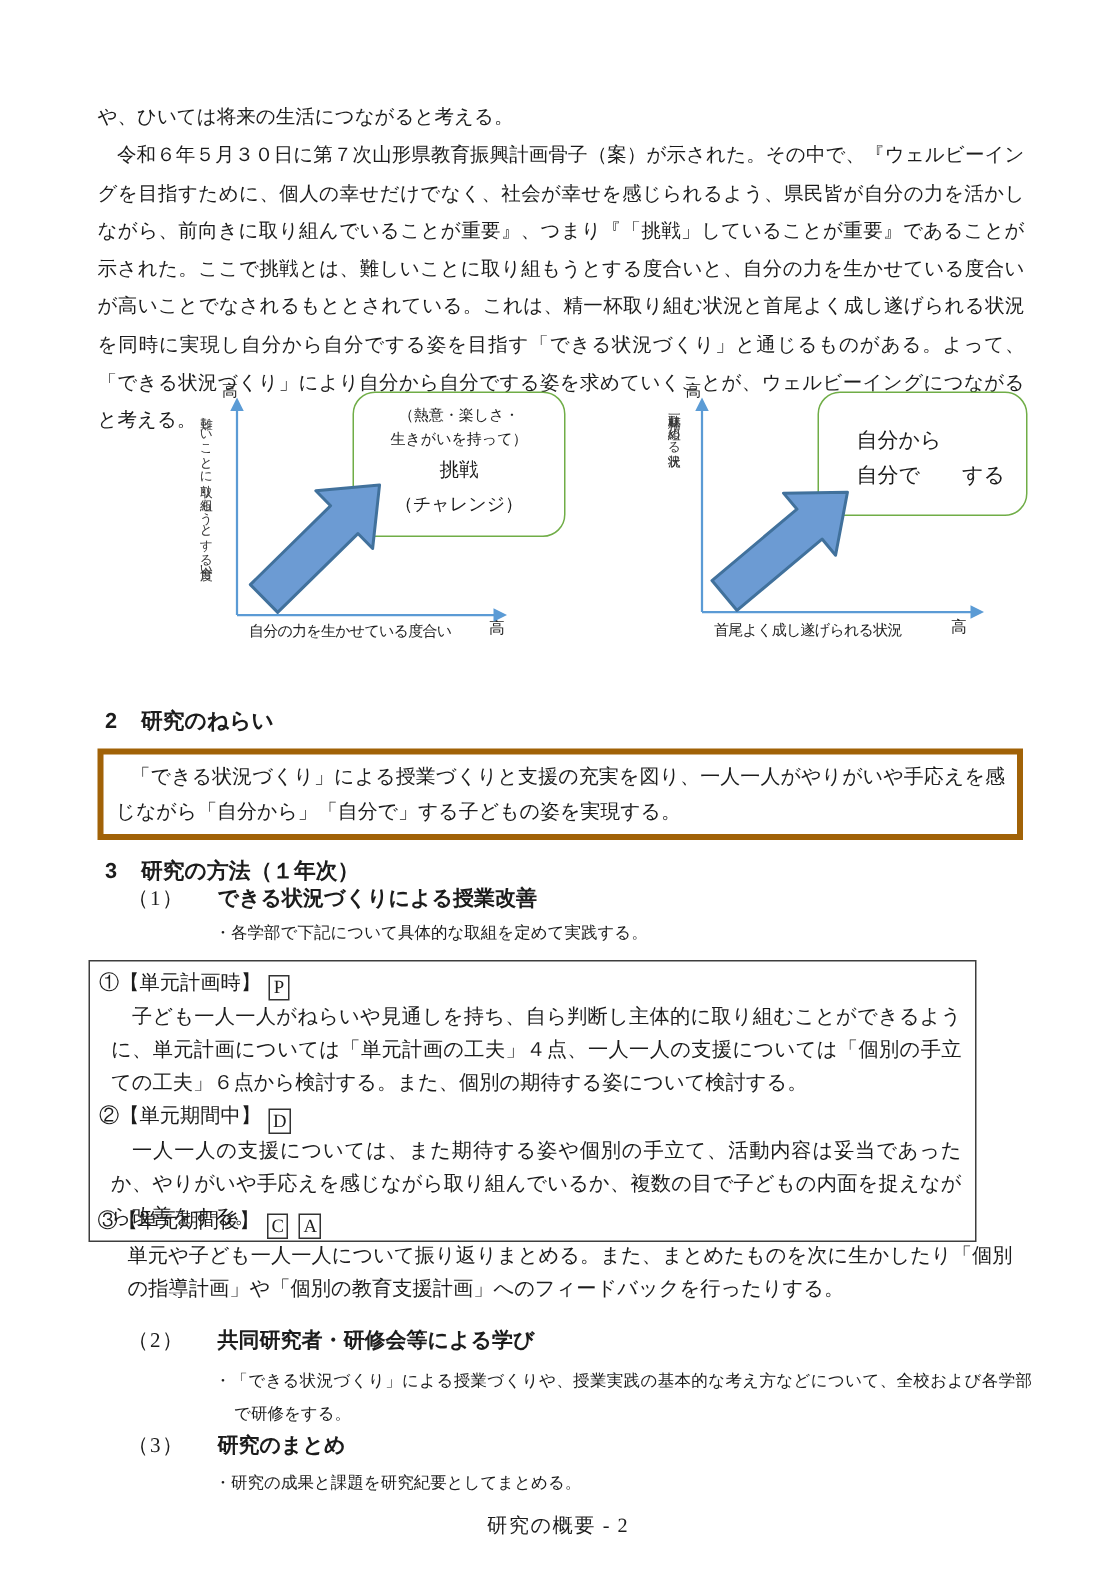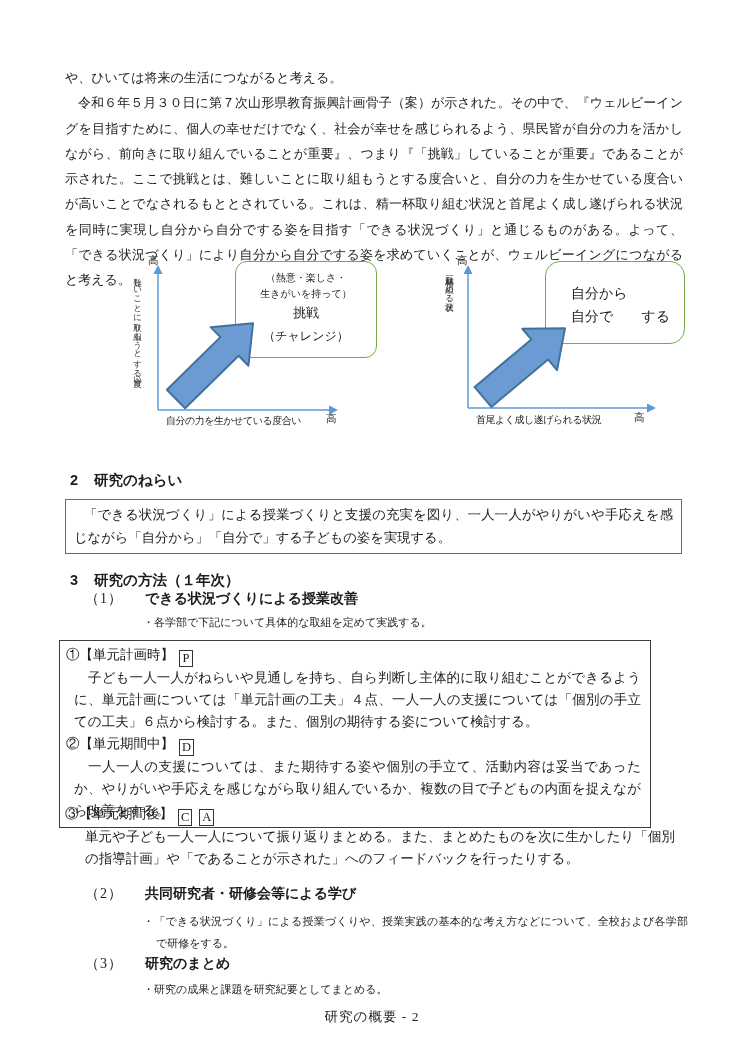--- a/index.html
+++ b/index.html
@@ -11,21 +11,21 @@
   .abs { position:absolute; }
   .jtext { font-size:13px; line-height:25.3px; text-align:justify; }
   .sec-head { font-family:"Liberation Sans", sans-serif; font-weight:bold; font-size:14.5px; }
   .sec-num { display:inline-block; }
   .sec-title { margin-left:16px; }
   .sub-head { font-size:14px; }
   .sub-marker { font-family:"Liberation Serif", serif; letter-spacing:1px; }
   .sub-title { font-family:"Liberation Sans", sans-serif; font-weight:bold; margin-left:22px; }
   .bullet { font-size:11px; line-height:22px; text-align:justify; padding-left:13px; text-indent:-13px; }
   .aim-box {
-    border:1px solid #a16207; padding:4px 8px;
+    border:4px solid #a16207; padding:4px 8px;
     font-size:13.3px; line-height:22.5px; text-align:justify; text-indent:10px;
   }
   .pdca-box { border:1px solid #3d3d3d; padding:3px 9px 5px 6px; font-size:13.5px; line-height:22px; }
   .pdca-head { white-space:nowrap; }
   .pdca-body { margin-left:8px; text-indent:14px; text-align:justify; }
   .letter-box {
     display:inline-block; border:1px solid #333; min-width:14px; height:17px;
     line-height:15px; text-align:center; font-size:12.5px; padding:0 2px;
     margin-left:5px; margin-right:2px; vertical-align:-3px;
     font-family:"Liberation Serif", serif;
@@ -55,21 +55,21 @@
   <div class="jtext">や、ひいては将来の生活につながると考える。</div>
   <div class="jtext" style="text-indent:13px;">令和６年５月３０日に第７次山形県教育振興計画骨子（案）が示された。その中で、『ウェルビーイングを目指すために、個人の幸せだけでなく、社会が幸せを感じられるよう、県民皆が自分の力を活かしながら、前向きに取り組んでいることが重要』、つまり『「挑戦」していることが重要』であることが示された。ここで挑戦とは、難しいことに取り組もうとする度合いと、自分の力を生かせている度合いが高いことでなされるもととされている。これは、精一杯取り組む状況と首尾よく成し遂げられる状況を同時に実現し自分から自分でする姿を目指す「できる状況づくり」と通じるものがある。よって、「できる状況づくり」により自分から自分でする姿を求めていくことが、ウェルビーイングにつながると考える。</div>
 </div>
 
 <div>
 
   <div class="abs axis-cap" style="left:148px; top:254px;">高</div>
   <div class="abs vlabel" style="left:132px; top:272px; height:140px;">難しいことに取り組もうとする度合い</div>
   <div class="abs xlabel" style="left:166px; top:414px;">自分の力を生かせている度合い</div>
   <div class="abs axis-cap" style="left:326px; top:412px;">高</div>
-  <div class="abs gbox gbox-c" style="left:235px; top:261px; width:142px; height:97px;border-radius:12px;">
+  <div class="abs gbox gbox-c" style="left:235px; top:261px; width:142px; height:97px;">
     <div class="gb-s">（熱意・楽しさ・</div>
     <div class="gb-s">生きがいを持って）</div>
     <div class="gb-l">挑戦</div>
     <div class="gb-l2">（チャレンジ）</div>
   </div>
 
   <div class="abs axis-cap" style="left:457px; top:254px;">高</div>
   <div class="abs vlabel" style="left:444px; top:272px; height:90px;">精一杯取り組める状況</div>
   <div class="abs xlabel" style="left:476px; top:413px;">首尾よく成し遂げられる状況</div>
   <div class="abs axis-cap" style="left:634px; top:411px;">高</div>
@@ -128,21 +128,21 @@
   <div class="pdca-head">
     <span>②</span><span>【単元期間中】</span><span class="letter-box">D</span>
   </div>
   <div class="pdca-body">一人一人の支援については、また期待する姿や個別の手立て、活動内容は妥当であったか、やりがいや手応えを感じながら取り組んでいるか、複数の目で子どもの内面を捉えながら改善をする。</div>
 </div>
 
 <div class="abs" style="left:65px; top:803px; width:617px;">
   <div class="p3-head">
     <span>③</span><span>【単元期間後】</span><span class="letter-box">C</span><span class="letter-box">A</span>
   </div>
-  <div class="p3-body" style="width:590px;">単元や子ども一人一人について振り返りまとめる。また、まとめたものを次に生かしたり「個別の指導計画」や「であることが示された」へのフィードバックを行ったりする。</div>
+  <div class="p3-body" style="width:590px;">単元や子ども一人一人について振り返りまとめる。また、まとめたものを次に生かしたり「個別の指導計画」や「個別の教育支援計画」へのフィードバックを行ったりする。</div>
 </div>
 
 <div class="abs sub-head" style="left:85px; top:885px;">
   <span class="sub-marker">（2）</span><span class="sub-title">共同研究者・研修会等による学び</span>
 </div>
 <div class="abs bullet" style="left:143px; top:910px; width:545px;">・「できる状況づくり」による授業づくりや、授業実践の基本的な考え方などについて、全校および各学部で研修をする。</div>
 
 <div class="abs sub-head" style="left:85px; top:955px;">
   <span class="sub-marker">（3）</span><span class="sub-title">研究のまとめ</span>
 </div>

